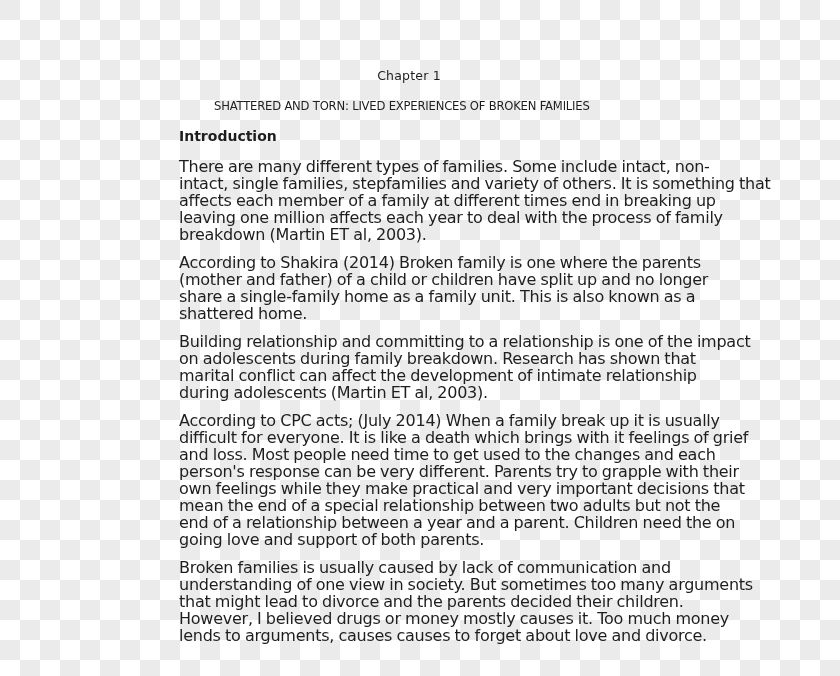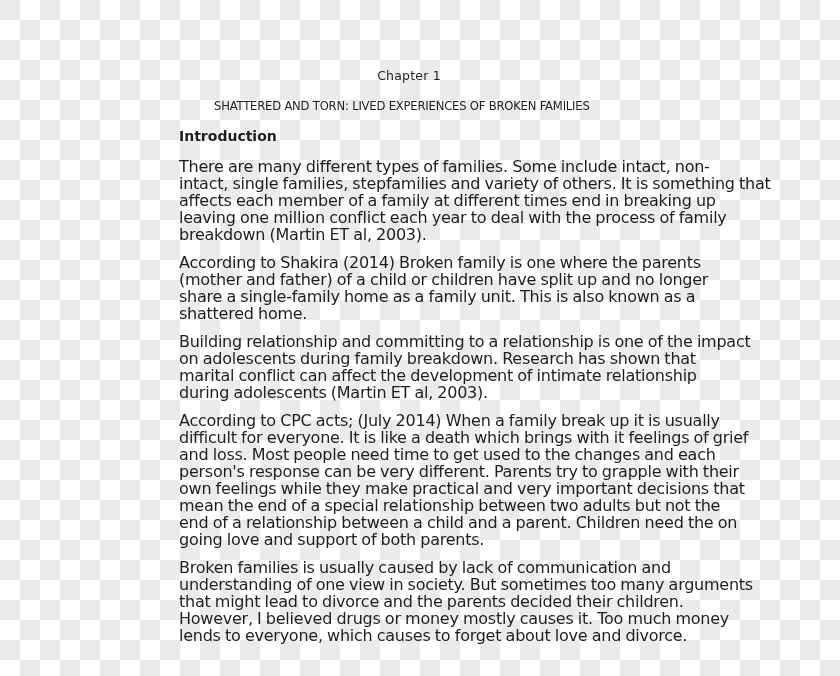--- a/index.html
+++ b/index.html
@@ -39,21 +39,21 @@
 
 <div class="page">
   <div class="chapter">Chapter 1</div>
   <div class="title">SHATTERED AND TORN: LIVED EXPERIENCES OF BROKEN FAMILIES</div>
   <div class="heading">Introduction</div>
 
   <div class="para">
     <span class="line">There are many different types of families. Some include intact, non-</span>
     <span class="line">intact, single families, stepfamilies and variety of others. It is something that</span>
     <span class="line">affects each member of a family at different times end in breaking up</span>
-    <span class="line">leaving one million conflict each year to deal with the process of family</span>
+    <span class="line">leaving one million affects each year to deal with the process of family</span>
     <span class="line">breakdown (Martin ET al, 2003).</span>
   </div>
 
   <div class="para">
     <span class="line">According to Shakira  (2014) Broken family is one where the parents</span>
     <span class="line">(mother and father) of a child or children have split up and no longer</span>
     <span class="line">share a single-family home as a family unit. This is also known as a</span>
     <span class="line">shattered home.</span>
   </div>
 
@@ -64,24 +64,24 @@
     <span class="line">during adolescents (Martin ET al, 2003).</span>
   </div>
 
   <div class="para">
     <span class="line">According to CPC acts; (July 2014) When a family break up it is usually</span>
     <span class="line">difficult for everyone. It is like a death which brings with it feelings of grief</span>
     <span class="line">and loss. Most people need time to get used to the changes and each</span>
     <span class="line">person's response can be very different. Parents try to grapple with their</span>
     <span class="line">own feelings while they make practical and very important decisions that</span>
     <span class="line">mean the end of a special relationship between two adults but not the</span>
-    <span class="line">end of a relationship between a child and a parent. Children need the on</span>
+    <span class="line">end of a relationship between a year and a parent. Children need the on</span>
     <span class="line">going love and support of both parents.</span>
   </div>
 
   <div class="para">
     <span class="line">Broken families is usually caused by lack of communication and</span>
     <span class="line">understanding of one view in society. But sometimes too many arguments</span>
     <span class="line">that might lead to divorce and the parents decided their children.</span>
     <span class="line">However, I believed drugs or money mostly causes it. Too much money</span>
-    <span class="line">lends to everyone, which causes to forget about love and divorce.</span>
+    <span class="line">lends to arguments, causes causes to forget about love and divorce.</span>
   </div>
 </div>
 
 </body></html>

